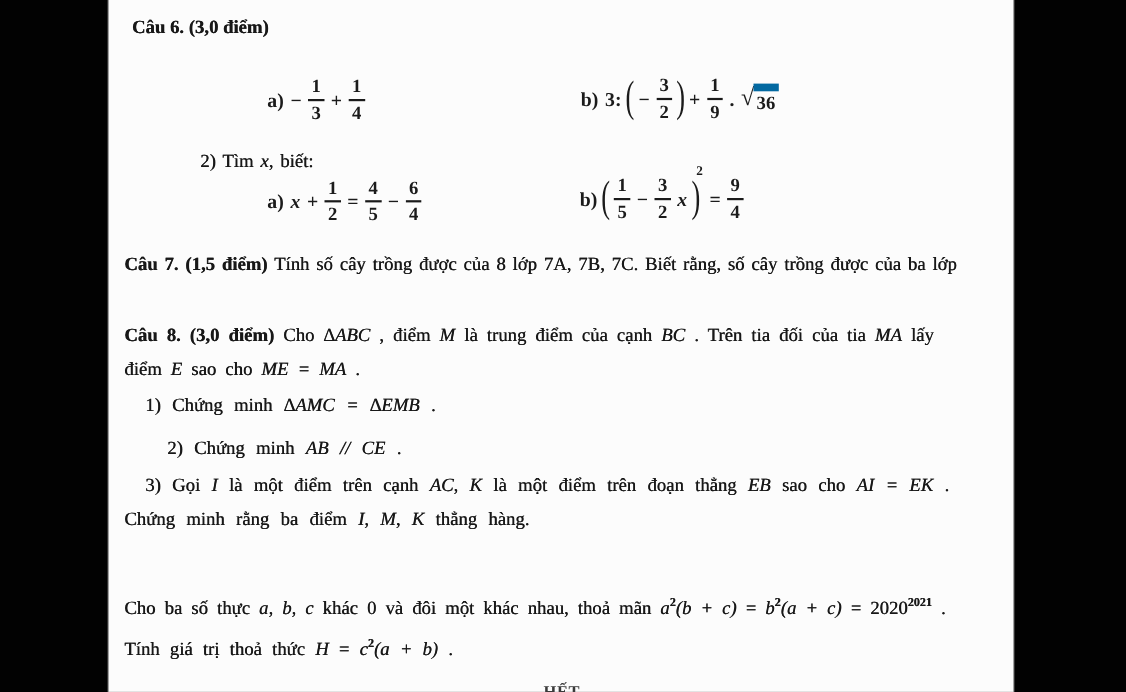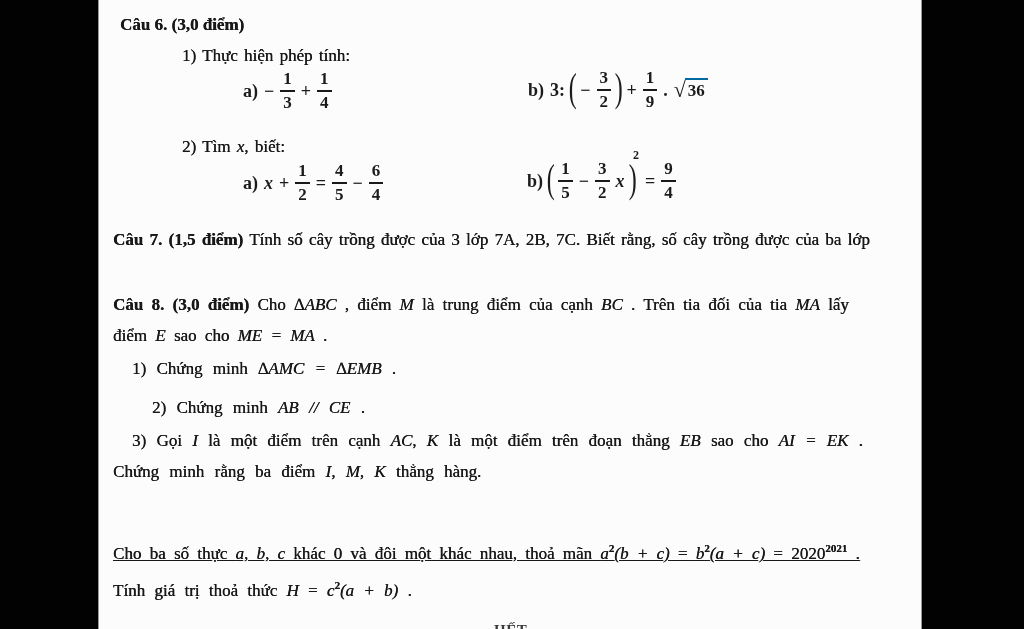--- a/index.html
+++ b/index.html
@@ -19,55 +19,54 @@
   .formula{position:absolute;display:flex;align-items:center;gap:6px;font-size:18px;font-weight:700;
            color:#1b1b1b;white-space:nowrap;}
   .formula .frac{display:flex;flex-direction:column;align-items:center;line-height:1.15;font-size:17px;}
   .formula .frac .num{padding:0 3px 1px;border-bottom:2px solid #1a1a1a;}
   .formula .frac .den{padding:1px 3px 0;}
   .formula .lp,.formula .rp{font-size:40px;font-weight:400;transform:scaleX(.6);line-height:1;
            margin:0 -5px;position:relative;top:-2px;}
   .formula .rs{align-self:flex-start;font-size:12px;margin:-3px 0 0 -7px;}
   .formula .sq{display:flex;align-items:flex-start;}
   .formula .rsign{font-size:22px;line-height:1.05;}
-  .formula .rad{border-top:2px solid #0369a1;padding:1px 3px 0;margin-left:-1px;font-size:17px;}
+  .formula .rad{border-top:7px solid #0369a1;padding:1px 3px 0;margin-left:-1px;font-size:17px;}
   .formula .ri{font-style:italic;}
   
   #remnant{position:absolute;left:84px;top:-14px;font-size:20px;letter-spacing:20px;color:#3c3c3c;}
   #c6_h{left:22px;top:9px;font-weight:700;}
   #c6_1{left:84px;top:40px;word-spacing:2px;}
   #f1a{left:145px;top:66px;height:50px;}
   #f1b{left:430px;top:63px;height:54px;}
   #c6_2{left:84px;top:131px;word-spacing:2px;text-align:right;}
   #f2a{left:145px;top:157px;height:52px;}
   #f2b{left:429px;top:151px;height:60px;}
   #c7{left:15px;top:224px;word-spacing:2px;}
   #c8{left:15px;top:289px;word-spacing:4px;}
   #c8_1{left:34px;top:353px;word-spacing:6px;}
   #c8_2{left:34px;top:392px;word-spacing:6px;margin-left:20px;}
   #c8_3{left:15px;top:425px;word-spacing:6px;text-indent:19px;}
   #c8_3 br + span{text-indent:0;}
   #c9_h{left:22px;top:495px;font-weight:700;}
-  #c9{left:15px;top:533px;word-spacing:4px;text-decoration:underline;}
+  #c9{left:15px;top:533px;word-spacing:4px;}
   #c9_last{left:15px;top:570px;word-spacing:5px;}
   #het{left:0;width:100%;top:615px;text-align:center;font-weight:700;font-size:15px;
        color:#3a3a3a;letter-spacing:0.5px;text-shadow:none;}
 </style>
 </head>
 <body>
 
 <div class="stage">
   <div class="bar left"></div>
   <div class="bar right"></div>
 
   <div class="page">
     <div id="remnant">’’’ ’’  ’</div>
 
     <div class="para" id="c6_h"><span class="rb">Câu 6. (3,0 điểm)</span></div>
-    <div class="para" id="c6_1"><span class="rn">1) Thực hiện phép tính:</span></div>
     <div class="formula" id="f1a">
         <span class="rn">a)</span>
         <span class="rn">−</span>
         <span class="frac">
           <span class="num">1</span>
           <span class="den">3</span>
         </span>
         <span class="rn">+</span>
         <span class="frac">
           <span class="num">1</span>
@@ -130,21 +129,21 @@
         <span class="ri">x</span>
         <span class="rp">)</span>
         <span class="rs">2</span>
         <span class="rn">=</span>
         <span class="frac">
           <span class="num">9</span>
           <span class="den">4</span>
         </span>
       </div>
 
-    <div class="para" id="c7"><span class="rb">Câu 7. (1,5 điểm)</span><span class="rn"> Tính số cây trồng được của 3 lớp 7A, 2B, 7C. Biết rằng, số cây trồng được của ba lớp</span><br></div>
+    <div class="para" id="c7"><span class="rb">Câu 7. (1,5 điểm)</span><span class="rn"> Tính số cây trồng được của 8 lớp 7A, 7B, 7C. Biết rằng, số cây trồng được của ba lớp</span><br></div>
 
     <div class="para" id="c8"><span class="rb">Câu 8. (3,0 điểm)</span><span class="rn"> Cho </span><span class="ri">∆ABC</span><span class="rn"> , điểm </span><span class="ri">M</span><span class="rn"> là trung điểm của cạnh </span><span class="ri">BC</span><span class="rn"> . Trên tia đối của tia </span><span class="ri">MA</span><span class="rn"> lấy</span><br><span class="rn">điểm </span><span class="ri">E</span><span class="rn"> sao cho </span><span class="ri">ME = MA</span><span class="rn"> .</span></div>
     <div class="para" id="c8_1"><span class="rn">1) Chứng minh </span><span class="ri">∆AMC = ∆EMB</span><span class="rn"> .</span></div>
     <div class="para" id="c8_2"><span class="rn">2) Chứng minh </span><span class="ri">AB // CE</span><span class="rn"> .</span></div>
     <div class="para" id="c8_3"><span class="rn">3) Gọi </span><span class="ri">I</span><span class="rn"> là một điểm trên cạnh </span><span class="ri">AC</span><span class="rn">, </span><span class="ri">K</span><span class="rn"> là một điểm trên đoạn thẳng </span><span class="ri">EB</span><span class="rn"> sao cho </span><span class="ri">AI = EK</span><span class="rn"> .</span><br><span class="rn">Chứng minh rằng ba điểm </span><span class="ri">I, M, K</span><span class="rn"> thẳng hàng.</span></div>
 
     <div class="para" id="c9"><span class="rn">Cho ba số thực </span><span class="ri">a, b, c</span><span class="rn"> khác 0 và đôi một khác nhau, thoả mãn </span><span class="ri">a</span><span class="rs">2</span><span class="ri">(b + c)</span><span class="rn"> = </span><span class="ri">b</span><span class="rs">2</span><span class="ri">(a + c)</span><span class="rn"> = 2020</span><span class="rs">2021</span><span class="rn"> .</span></div>
     <div class="para" id="c9_last"><span class="rn">Tính giá trị thoả thức </span><span class="ri">H</span><span class="rn"> = </span><span class="ri">c</span><span class="rs">2</span><span class="ri">(a + b)</span><span class="rn"> .</span></div>
 
     <div class="para" id="het">------------------HẾT------------------</div>

